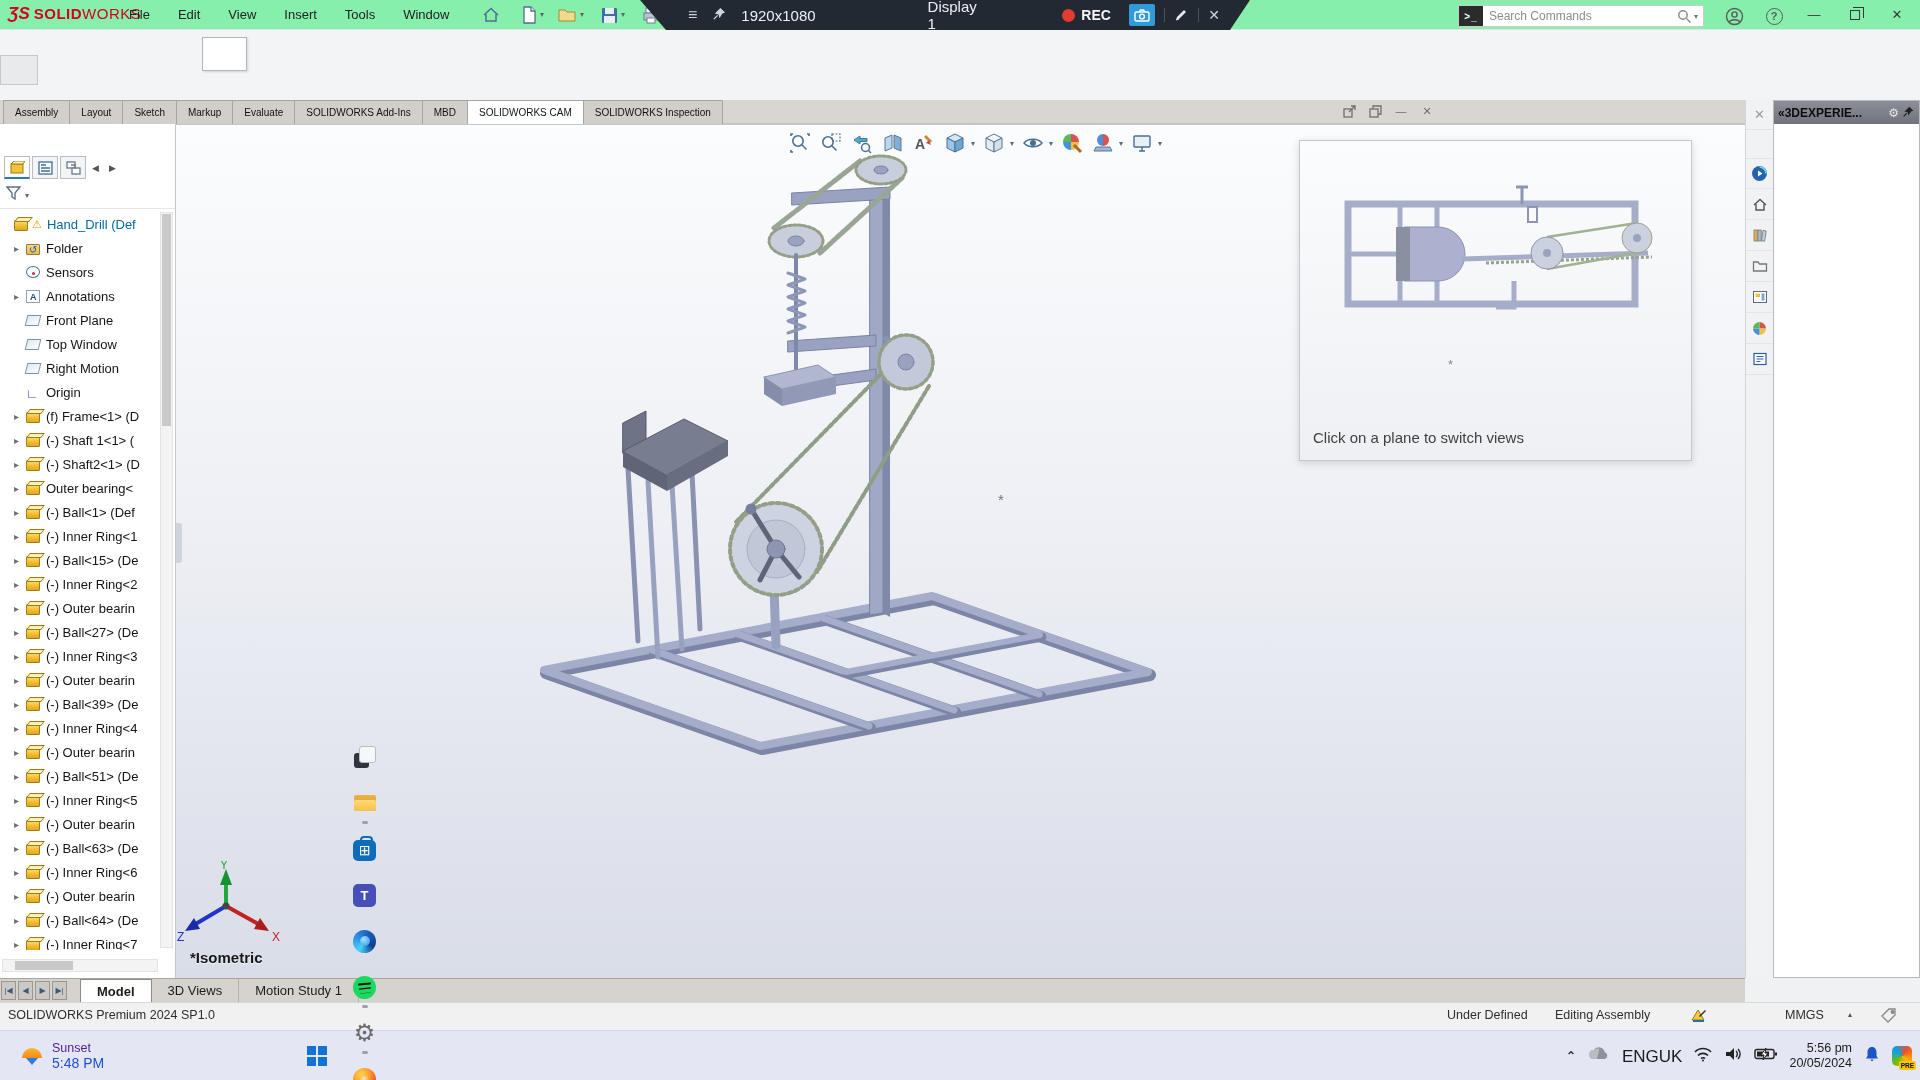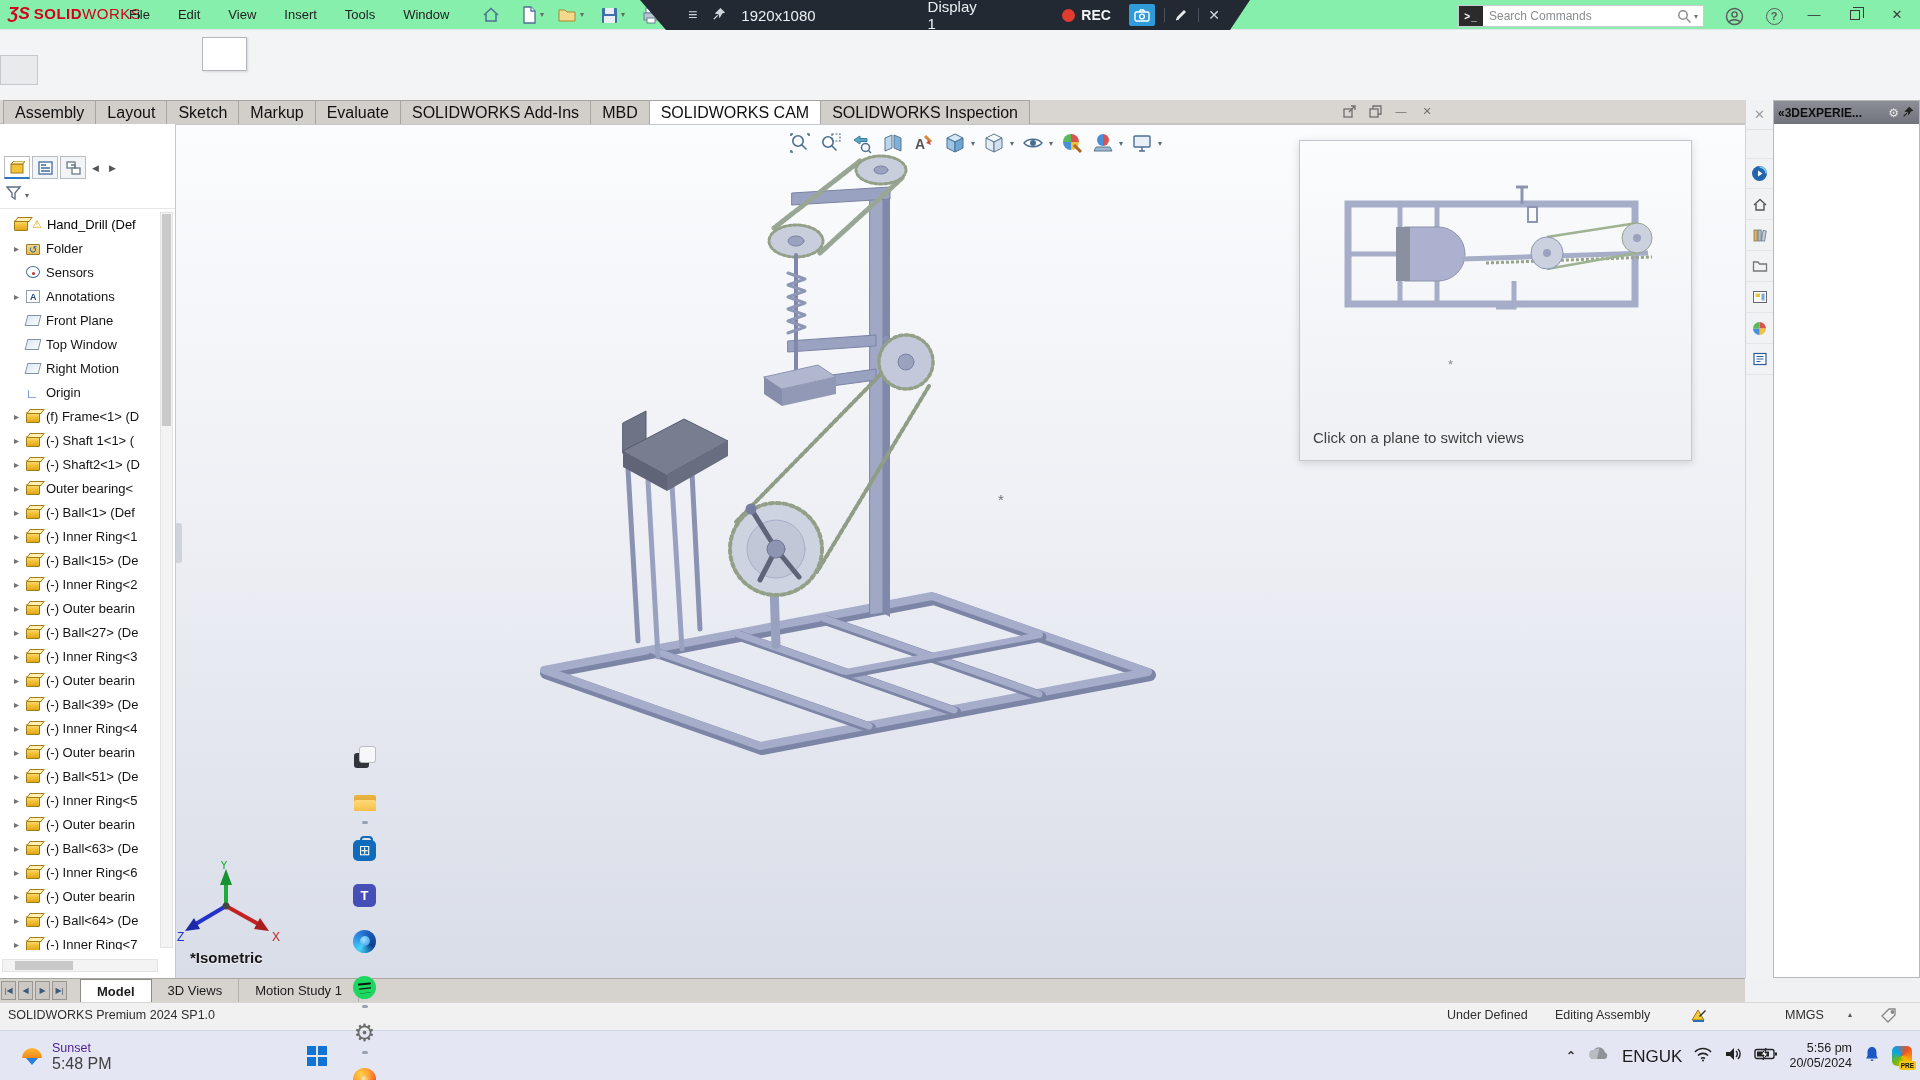--- a/index.html
+++ b/index.html
@@ -49,38 +49,38 @@
   .restore-glyph::before { content:""; position:absolute; left:2px; top:-4px; width:10px; height:10px; border:1.2px solid #3a3a3a; border-left:none; border-bottom:none; }
 
   
   #subbar { position:absolute; left:0; top:30px; width:1920px; height:70px; background:#f3f4f5; }
   .floatbox-white { position:absolute; left:202px; top:7px; width:45px; height:34px; background:#fff; border:1px solid #b3b6ba; box-shadow:1px 1px 2px rgba(0,0,0,.12); }
   .floatbox-gray { position:absolute; left:0; top:25px; width:38px; height:30px; background:#e9eaec; border:1px solid #c6c8cb; }
 
   
   #tabrow { position:absolute; left:0; top:100px; width:1745px; height:24px; background:#d9d6d1; border-bottom:1px solid #c6c3be; }
   #tabrow ul { display:flex; list-style:none; padding-left:4px; }
-  .ctab { height:32px; line-height:23px; padding:0 11px; font-size:16px; color:#111; background:#d2cfca; border:1px solid #a8a5a0; margin-left:-1px; white-space:nowrap; cursor:default; }
+  .ctab { height:32px; line-height:23px; padding:0 11px; font-size:10px; color:#111; background:#d2cfca; border:1px solid #a8a5a0; margin-left:-1px; white-space:nowrap; cursor:default; }
   .ctab.active { background:#fff; border-bottom-color:#fff; }
   .docwin-ctl { position:absolute; left:1340px; top:2px; display:flex; gap:8px; align-items:center; }
   .docwin-ctl span { width:18px; height:18px; display:flex; align-items:center; justify-content:center; color:#6f6f6f; font-size:11px; }
 
   
   #treepanel { position:absolute; left:0; top:124px; width:176px; height:854px; background:#fff; border-right:1px solid #c5c8ce; }
   .panel-tabs { position:absolute; top:32px; left:4px; display:flex; gap:2px; align-items:center; }
   .ptab { width:26px; height:23px; border:1px solid #b9bcc2; background:#f3f4f6; display:flex; align-items:center; justify-content:center; }
   .ptab.active { background:#fff; border-bottom:2px solid #2a79c4; }
   .parr { width:15px; height:20px; display:flex; align-items:center; justify-content:center; font-size:9px; color:#555; }
   .parr:first-of-type { margin-left:26px; }
   .filter-row { position:absolute; top:58px; left:0; right:0; height:27px; border-bottom:1px solid #e4e6e9; display:flex; align-items:center; padding-left:6px; gap:3px; }
   .fcaret { font-size:8px; color:#666; }
   .tree { position:absolute; top:88px; left:0; width:158px; bottom:28px; overflow:hidden; list-style:none; }
   .titem { display:flex; align-items:center; height:24px; padding-left:14px; font-size:13px; color:#141414; white-space:nowrap; overflow:hidden; cursor:default; }
   .titem.root { padding-left:2px; }
-  .titem.root .tlabel { color:#000000; }
+  .titem.root .tlabel { color:#0369a1; }
   .arrow { flex:0 0 11px; width:11px; font-size: 10px; color:#707070; }
   .arrow::before { content:"▸"; }
   .tico { flex:0 0 14px; width:14px; height:12px; margin:0 3px 0 1px; position:relative; }
   .ico-part .tico, .ico-assembly .tico { background:linear-gradient(180deg,#fbe07a 0%,#f3c23a 45%,#dfa71e 100%); border:1px solid #a07c14; border-radius:1px; height:11px; margin-top:3px; }
   .ico-part .tico::before, .ico-assembly .tico::before { content:""; position:absolute; left:-1px; top:-4px; width:13px; height:3px; background:#fdf0b8; border:1px solid #a07c14; transform:skewX(-38deg); transform-origin:bottom left; }
   .ico-plane .tico { border:1px solid #7d93ad; background:linear-gradient(135deg,rgba(150,185,215,.3),rgba(150,185,215,.05)); transform:skewX(-14deg); height:11px; }
   .ico-origin .tico::before { content:"∟"; color:#2d56b8; font-weight:bold; font-size:13px; line-height:12px; }
   .ico-folder .tico { background:linear-gradient(#f4d98c,#e4bb55); border:1px solid #9a7b2c; border-radius:1px; height:11px; margin-top:2px; }
   .ico-folder .tico::before { content:"↺"; position:absolute; font-size:10px; line-height:10px; color:#1d5fa8; left:2px; top:0; }
   .ico-sensors .tico { border-radius:50%; border:1px solid #3f6ca0; background:#fff; width:12px; height:12px; }
@@ -140,21 +140,21 @@
   .sb-tag { position:absolute; left:1880px; top:4px; }
 
   
   #taskbar { position:absolute; left:0; top:1030px; width:1920px; height:50px; background:#e4e7f3; border-top:1px solid #d2d6e4; }
   .tb-weather { position:absolute; left:12px; top:0; height:50px; display:flex; align-items:center; gap:8px; padding:0 8px; }
   .w-icon { position:relative; width:24px; height:20px; }
   .w-sun { position:absolute; left:2px; top:2px; width:20px; height:10px; background:linear-gradient(#ffb536,#f08a17); border-radius:20px 20px 0 0; }
   .w-chev { position:absolute; left:6px; top:12px; width:0; height:0; border-left:6px solid transparent; border-right:6px solid transparent; border-top:7px solid #2b7de1; }
   .w-text { display:flex; flex-direction:column; line-height:15px; }
   .w-line1 { font-size:12.5px; color:#4c1d95; }
-  .w-line2 { font-size:16px; color:#404040; }
+  .w-line2 { font-size:14px; color:#1d4ed8; }
   .tb-center { position:absolute; left:300px; top:0; height:50px; display:flex; align-items:center; gap:12px; }
   .startbtn { width:34px; height:40px; display:flex; align-items:center; justify-content:center; border-radius:4px; }
   .startgrid { width:20px; height:20px; display:grid; grid-template-columns:9px 9px; grid-template-rows:9px 9px; gap:2px; }
   .startgrid i { background:#1173d4; }
   .searchpill { width:258px; height:34px; background:#fff; border:1px solid #d6d9e4; border-radius:17px; display:flex; align-items:center; padding:0 10px; gap:8px; box-shadow:0 1px 2px rgba(0,0,0,.06); }
   .sp-label { flex:1; font-size:13px; color:#5a5a5a; }
   .sp-flower { width:15px; height:15px; border-radius:50%; background:radial-gradient(circle at 50% 50%, #7a3310 0 3px, #f0622b 3px 7px, #e23b2e 7px); }
   .sp-bee { width:13px; height:11px; border-radius:6px; background:repeating-linear-gradient(90deg,#f7c52f 0 2.5px,#222 2.5px 5px); position:relative; }
   .sp-bee::before { content:""; position:absolute; left:3px; top:-3px; width:6px; height:5px; background:#bcd9f7; border-radius:50%; }
   .tb-apps { display:flex; list-style:none; align-items:center;flex-direction:column; }

